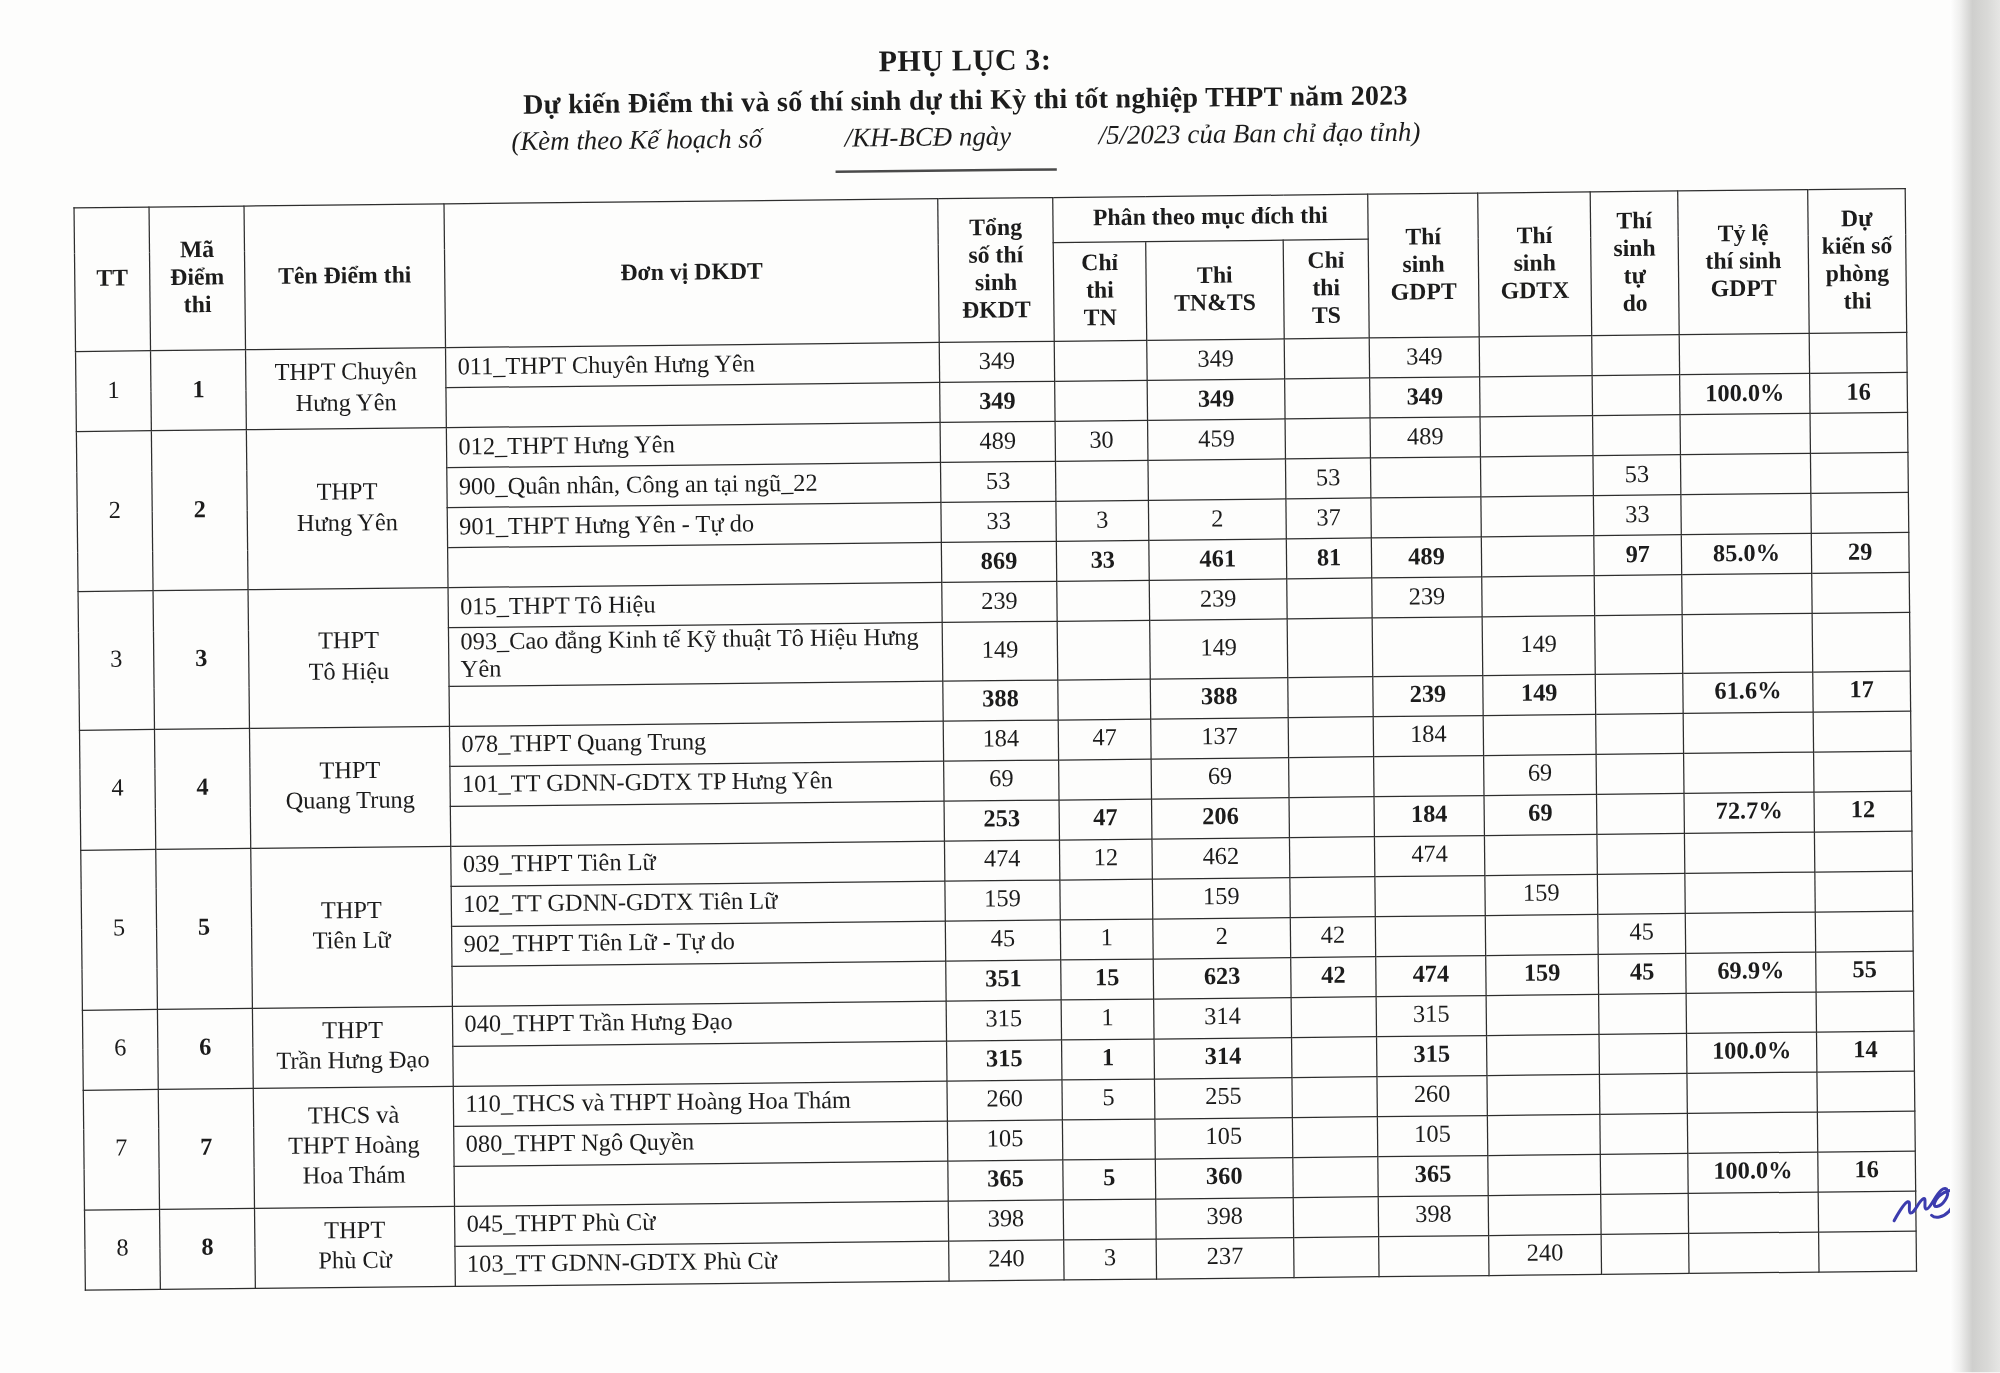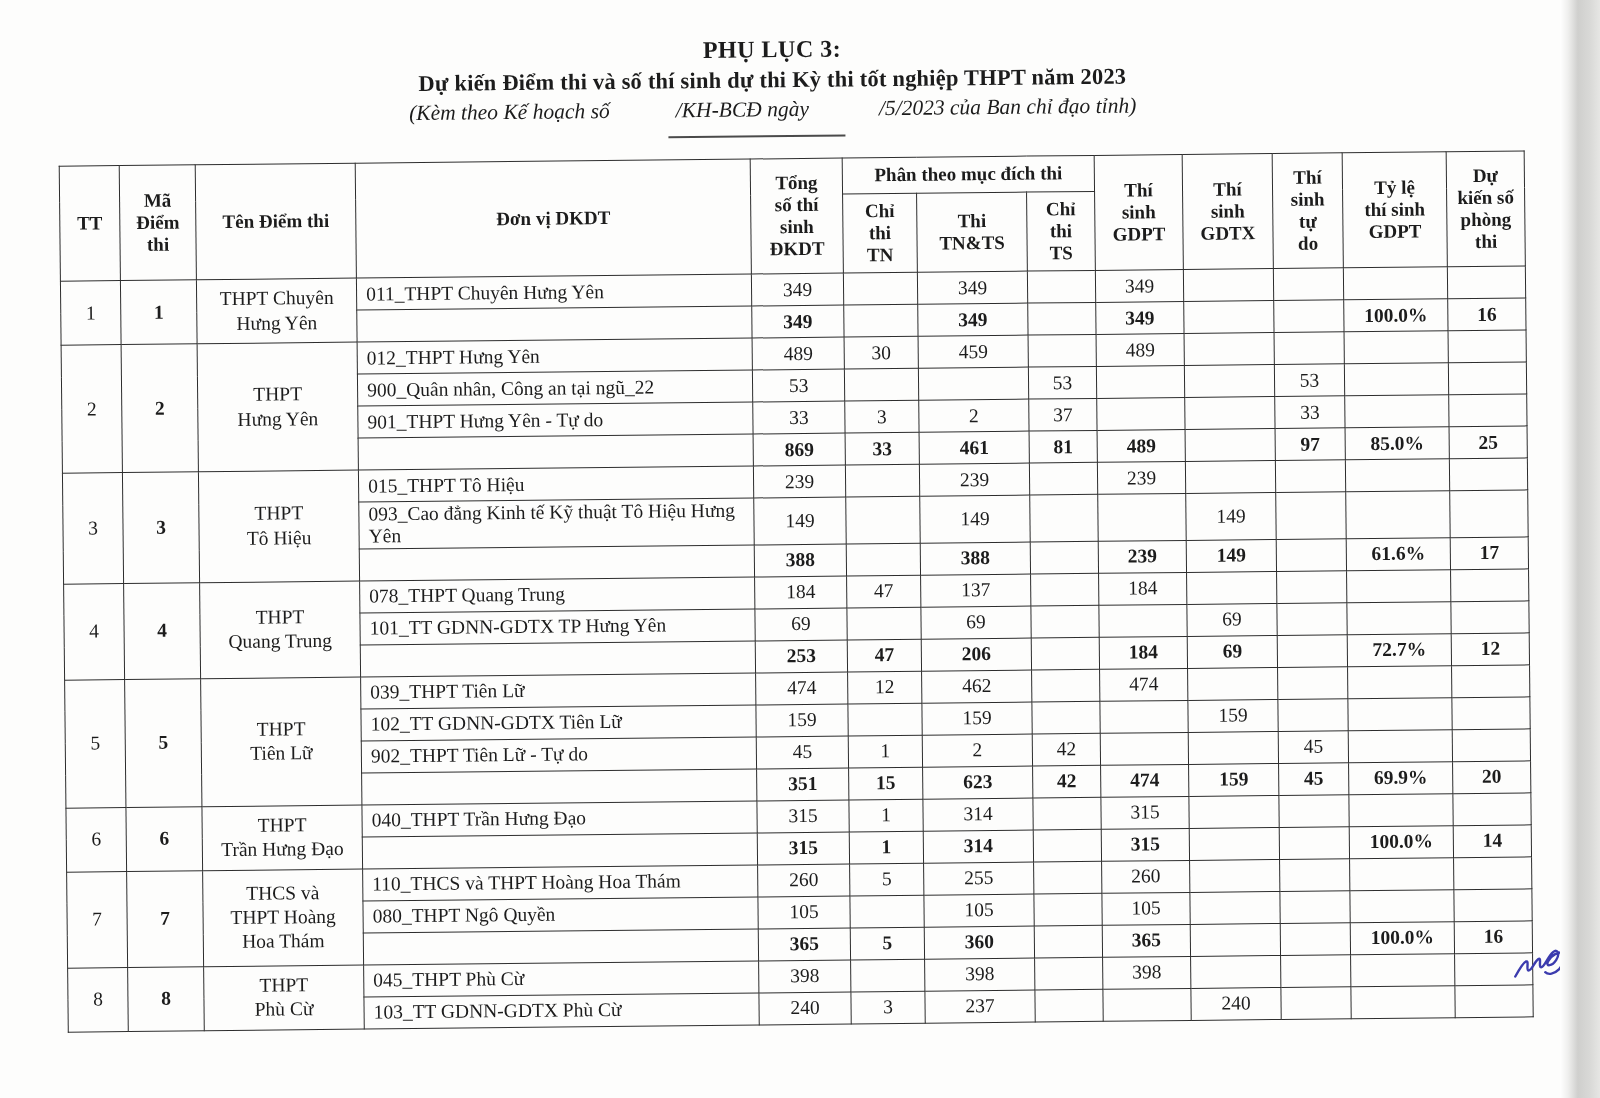--- a/index.html
+++ b/index.html
@@ -187,21 +187,21 @@
         <tr>
           <td class="unit total-cell"></td>
           <td class="total-cell">869</td>
           <td class="total-cell">33</td>
           <td class="total-cell">461</td>
           <td class="total-cell">81</td>
           <td class="total-cell">489</td>
           <td class="total-cell"></td>
           <td class="total-cell">97</td>
           <td class="total-cell">85.0%</td>
-          <td class="total-cell">25</td>
+          <td class="total-cell">29</td>
         </tr>
         <tr>
           <td rowspan="3" class="">3</td>
           <td rowspan="3" class=" total-cell">3</td>
           <td rowspan="3" class="ten">THPT
 Tô Hiệu</td>
           <td class="unit">015_THPT Tô Hiệu</td>
           <td class="">239</td>
           <td class=""></td>
           <td class="">239</td>
@@ -319,21 +319,21 @@
         <tr>
           <td class="unit total-cell"></td>
           <td class="total-cell">351</td>
           <td class="total-cell">15</td>
           <td class="total-cell">623</td>
           <td class="total-cell">42</td>
           <td class="total-cell">474</td>
           <td class="total-cell">159</td>
           <td class="total-cell">45</td>
           <td class="total-cell">69.9%</td>
-          <td class="total-cell">20</td>
+          <td class="total-cell">55</td>
         </tr>
         <tr>
           <td rowspan="2" class="">6</td>
           <td rowspan="2" class=" total-cell">6</td>
           <td rowspan="2" class="ten">THPT
 Trần Hưng Đạo</td>
           <td class="unit">040_THPT Trần Hưng Đạo</td>
           <td class="">315</td>
           <td class="">1</td>
           <td class="">314</td>

